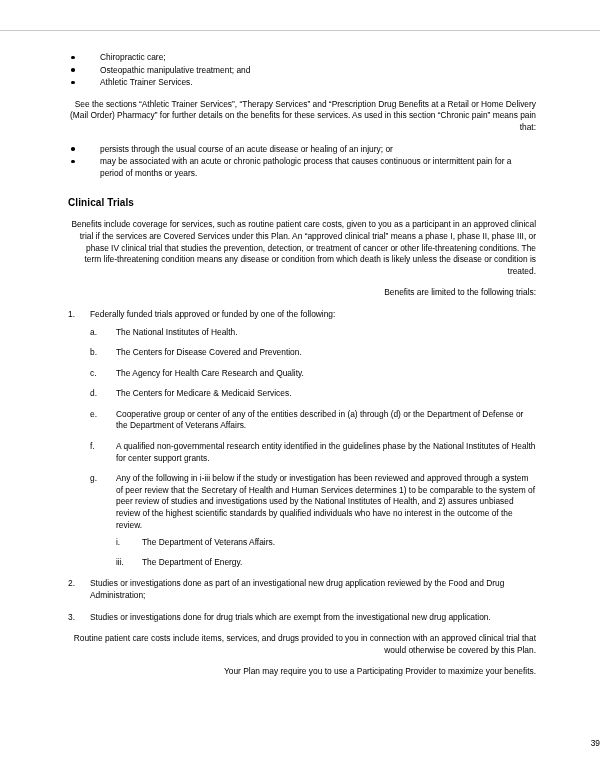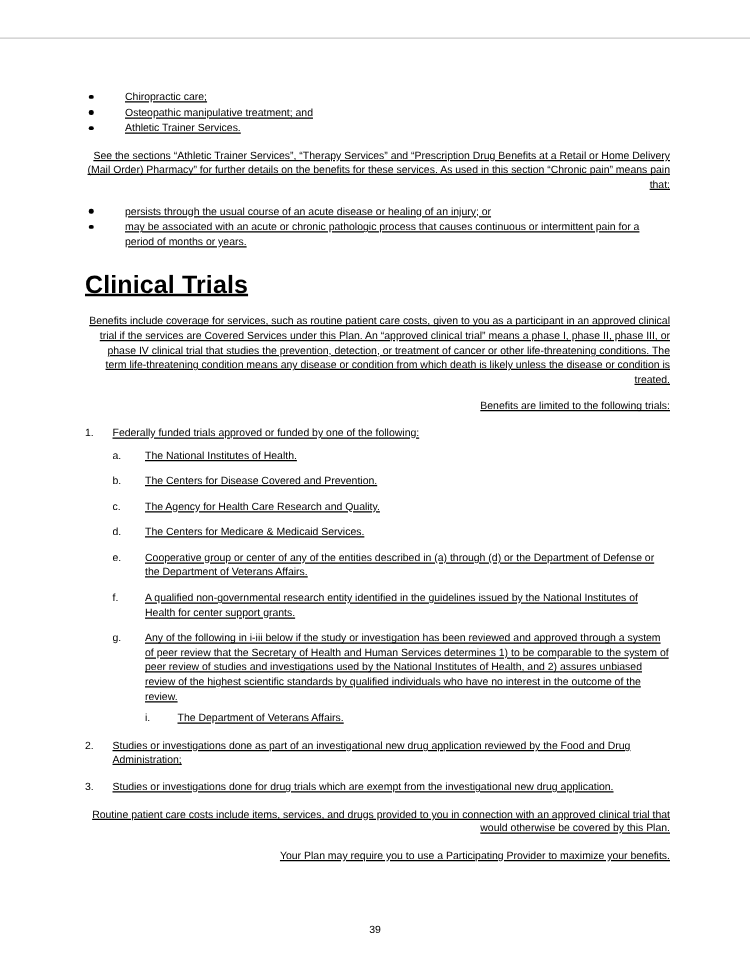--- a/index.html
+++ b/index.html
@@ -12,22 +12,21 @@
     background: #ffffff;
     font-family: "Liberation Sans", sans-serif;
     color: #000000;
     overflow: hidden;
   }
   .page {
     position: relative;
     width: 600px;
     height: 776px;
     box-sizing: border-box;
-    padding: 72px 64px 0 68px;
-    text-decoration: underline;
+    padding: 52px 64px 0 68px;
   }
   .top-rule {
     position: absolute;
     left: 0;
     top: 30px;
     width: 600px;
     height: 1px;
     background: #c9c9c9;
   }
   p.body-text {
@@ -51,21 +50,21 @@
   .bullet-list li .bullet-dot {
     position: absolute;
     left: 3px;
     top: 3.6px;
     width: 3.6px;
     height: 3.6px;
     border-radius: 50%;
     background: #000;
   }
   h2.section-heading {
-    font-size: 20px;
+    font-size: 10px;
     font-weight: bold;
     margin: 18px 0 11px 0;
     letter-spacing: 0.1px;
   }
   ol.num-list {
     list-style: none;
     margin: 0;
     padding: 0;
   }
   ol.num-list > li {
@@ -121,21 +120,21 @@
     text-align: left;
   }
   .tight {
     margin-bottom: 4px;
   }
   .page-number {
     position: absolute;
     left: 0;
     right: 0;
     bottom: 28px;
-    text-align: center;
+    text-align: right;
     font-size: 8.4px;
   }
 </style>
 </head>
 <body>
 
 <div class="page">
   <div class="top-rule"></div>
 
   <ul class="bullet-list">
@@ -193,31 +192,35 @@
         <li>
           <span class="marker">d.</span>
           <span>The Centers for Medicare &amp; Medicaid Services.</span>
         </li>
         <li>
           <span class="marker">e.</span>
           <span>Cooperative group or center of any of the entities described in (a) through (d) or the Department of Defense or the Department of Veterans Affairs.</span>
         </li>
         <li>
           <span class="marker">f.</span>
-          <span>A qualified non-governmental research entity identified in the guidelines issued by the National Institutes of Health for center support grants.</span>
+          <span>A qualified non-governmental research entity identified in the guidelines phase by the National Institutes of Health for center support grants.</span>
         </li>
         <li class="tight">
           <span class="marker">g.</span>
           <span>Any of the following in i-iii below if the study or investigation has been reviewed and approved through a system of peer review that the Secretary of Health and Human Services determines 1) to be comparable to the system of peer review of studies and investigations used by the National Institutes of Health, and 2) assures unbiased review of the highest scientific standards by qualified individuals who have no interest in the outcome of the review.</span>
 
           <ol class="roman-list">
             <li>
               <span class="marker">i.</span>
               <span>The Department of Veterans Affairs.</span>
             </li>
+            <li>
+              <span class="marker">iii.</span>
+              <span>The Department of Energy.</span>
+            </li>
           </ol>
         </li>
       </ol>
     </li>
 
     <li>
       <span class="marker">2.</span>
       <span>Studies or investigations done as part of an investigational new drug application reviewed by the Food and Drug Administration;</span>
     </li>
 

